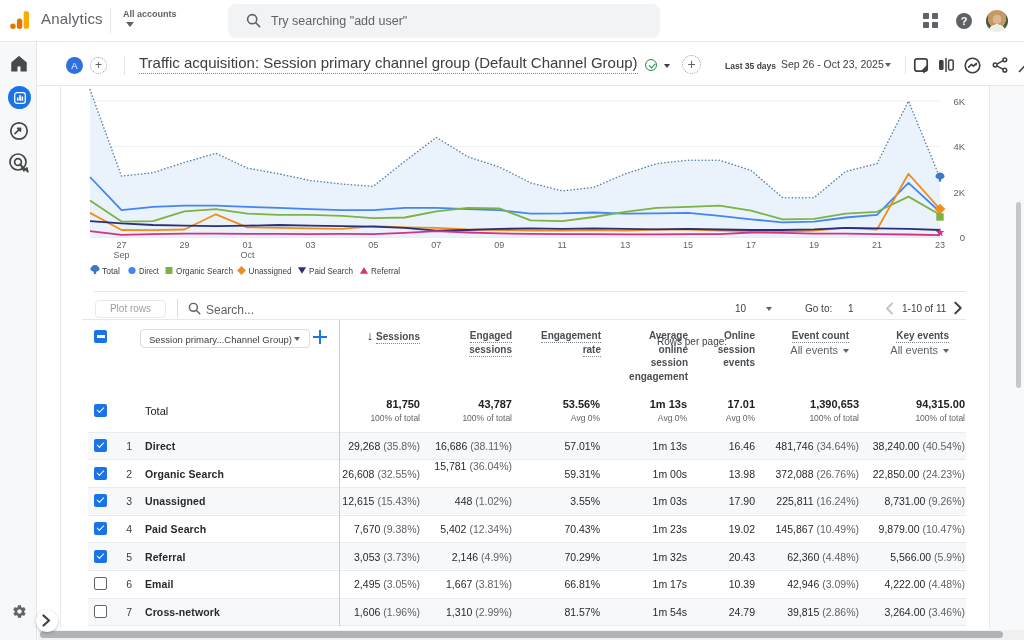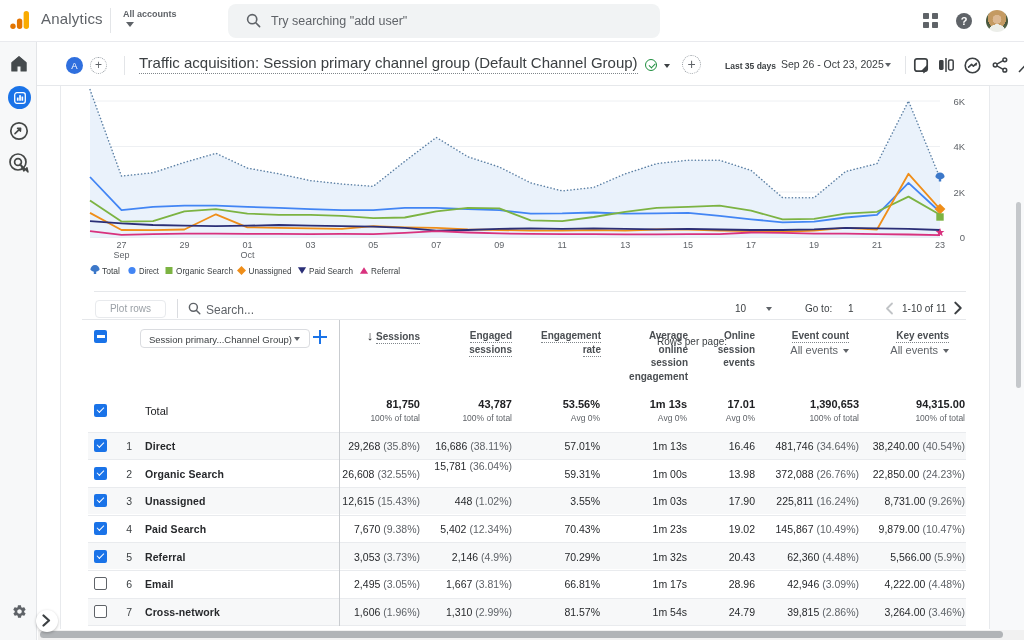--- a/index.html
+++ b/index.html
@@ -370,21 +370,21 @@
 <div class="val" style="right:59px; top:550.6px;">5,566.00 <span class="pc">(5.9%)</span></div>
 <div class="trow" style="top:570.5px; height:26.7px;"></div>
 <div class="rborder" style="top:570.0px;"></div>
 <div class="cb off" style="top:577.4px;"></div>
 <div class="rank" style="top:578.3px;">6</div>
 <div class="chname" style="top:578.3px;">Email</div>
 <div class="val" style="right:604px; top:578.3px;text-align:right;">2,495 <span class="pc">(3.05%)</span></div>
 <div class="val" style="right:512px; top:578.3px;">1,667 <span class="pc">(3.81%)</span></div>
 <div class="val" style="right:424px; top:578.3px;">66.81%</div>
 <div class="val" style="right:337px; top:578.3px;">1m 17s</div>
-<div class="val" style="right:269px; top:578.3px;">28.96</div>
+<div class="val" style="right:269px; top:578.3px;">10.39</div>
 <div class="val" style="right:165px; top:578.3px;">42,946 <span class="pc">(3.09%)</span></div>
 <div class="val" style="right:59px; top:578.3px;">4,222.00 <span class="pc">(4.48%)</span></div>
 <div class="trow shade" style="top:598.2px; height:26.7px;"></div>
 <div class="rborder" style="top:597.7px;"></div>
 <div class="cb off" style="top:605.1px;"></div>
 <div class="rank" style="top:606.0px;">7</div>
 <div class="chname" style="top:606.0px;">Cross-network</div>
 <div class="val" style="right:604px; top:606.0px;">1,606 <span class="pc">(1.96%)</span></div>
 <div class="val" style="right:512px; top:606.0px;">1,310 <span class="pc">(2.99%)</span></div>
 <div class="val" style="right:424px; top:606.0px;">81.57%</div>

